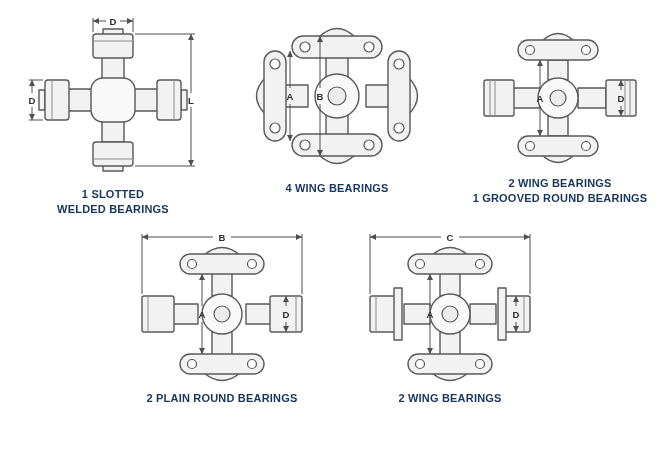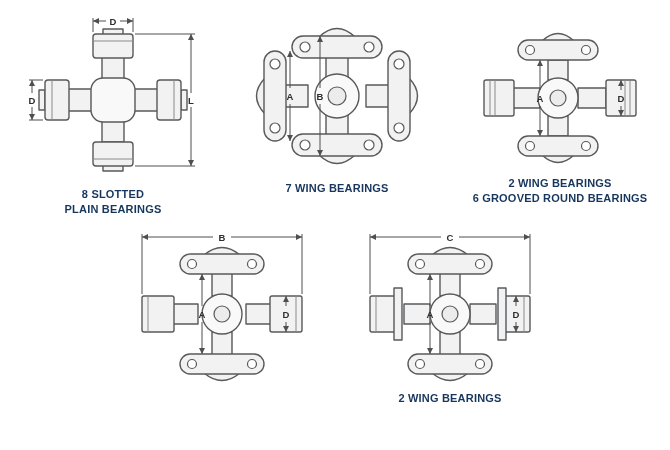--- a/index.html
+++ b/index.html
@@ -73,22 +73,22 @@
         <line x1="112" y1="22" x2="172" y2="22"></line>
         <line x1="112" y1="154" x2="172" y2="154"></line>
         <line x1="168" y1="22" x2="168" y2="81"></line>
         <line x1="168" y1="95" x2="168" y2="154"></line>
         <polygon class="arr" points="168,22 165,28 171,28"></polygon>
         <polygon class="arr" points="168,154 165,148 171,148"></polygon>
         <text class="dimtext" x="168" y="91.5">L</text>
       </g>
     </svg>
     <figcaption>
-      <div>8 SLOTTED</div>
-      <div>PLAIN BEARINGS</div>
+      <div>1 SLOTTED</div>
+      <div>WELDED BEARINGS</div>
     </figcaption>
   </figure>
 
   <figure class="fig" style="left:242px; top:16px; width:190px;">
     <svg width="190" height="160" viewBox="0 0 190 160">
       <g>
         <rect class="part" x="84" y="40" width="22" height="24"></rect>
         <rect class="part" x="84" y="96" width="22" height="24"></rect>
         <rect class="part" x="42" y="69" width="24" height="22"></rect>
         <rect class="part" x="124" y="69" width="24" height="22"></rect>
@@ -128,21 +128,21 @@
       </g>
       <g class="dim">
         <line x1="78" y1="20" x2="78" y2="72"></line>
         <line x1="78" y1="88" x2="78" y2="140"></line>
         <polygon class="arr" points="78,20 75,26 81,26"></polygon>
         <polygon class="arr" points="78,140 75,134 81,134"></polygon>
         <text class="dimtext" x="78" y="83.5">B</text>
       </g>
     </svg>
     <figcaption>
-      <div>7 WING BEARINGS</div>
+      <div>4 WING BEARINGS</div>
     </figcaption>
   </figure>
 
   <figure class="fig" style="left:465px; top:26px; width:190px;">
     <svg width="180" height="145" viewBox="0 0 180 145">
       <g>
         <rect class="part" x="78" y="34" width="20" height="20"></rect>
         <rect class="part" x="78" y="90" width="20" height="20"></rect>
         <rect class="part" x="42" y="62" width="28" height="20"></rect>
         <rect class="part" x="108" y="62" width="28" height="20"></rect>
@@ -181,21 +181,21 @@
       <g class="dim">
         <line x1="151" y1="54" x2="151" y2="64"></line>
         <line x1="151" y1="80" x2="151" y2="90"></line>
         <polygon class="arr" points="151,54 148,60 154,60"></polygon>
         <polygon class="arr" points="151,90 148,84 154,84"></polygon>
         <text class="dimtext" x="151" y="75.5">D</text>
       </g>
     </svg>
     <figcaption>
       <div>2 WING BEARINGS</div>
-      <div>6 GROOVED ROUND BEARINGS</div>
+      <div>1 GROOVED ROUND BEARINGS</div>
     </figcaption>
   </figure>
 
   <figure class="fig" style="left:122px; top:226px; width:200px;">
     <svg width="200" height="160" viewBox="0 0 200 160">
       <g>
         <rect class="part" x="90" y="46" width="20" height="24"></rect>
         <rect class="part" x="90" y="106" width="20" height="24"></rect>
         <rect class="part" x="50" y="78" width="26" height="20"></rect>
         <rect class="part" x="124" y="78" width="26" height="20"></rect>
@@ -240,20 +240,21 @@
       </g>
       <g class="dim">
         <line x1="164" y1="70" x2="164" y2="80"></line>
         <line x1="164" y1="96" x2="164" y2="106"></line>
         <polygon class="arr" points="164,70 161,76 167,76"></polygon>
         <polygon class="arr" points="164,106 161,100 167,100"></polygon>
         <text class="dimtext" x="164" y="91.5">D</text>
       </g>
     </svg>
     <figcaption>
+      <div>2 PLAIN ROUND BEARINGS</div>
     </figcaption>
   </figure>
 
   <figure class="fig" style="left:350px; top:226px; width:200px;">
     <svg width="200" height="160" viewBox="0 0 200 160">
       <g>
         <rect class="part" x="90" y="46" width="20" height="24"></rect>
         <rect class="part" x="90" y="106" width="20" height="24"></rect>
         <rect class="part" x="54" y="78" width="26" height="20"></rect>
         <rect class="part" x="120" y="78" width="26" height="20"></rect>

